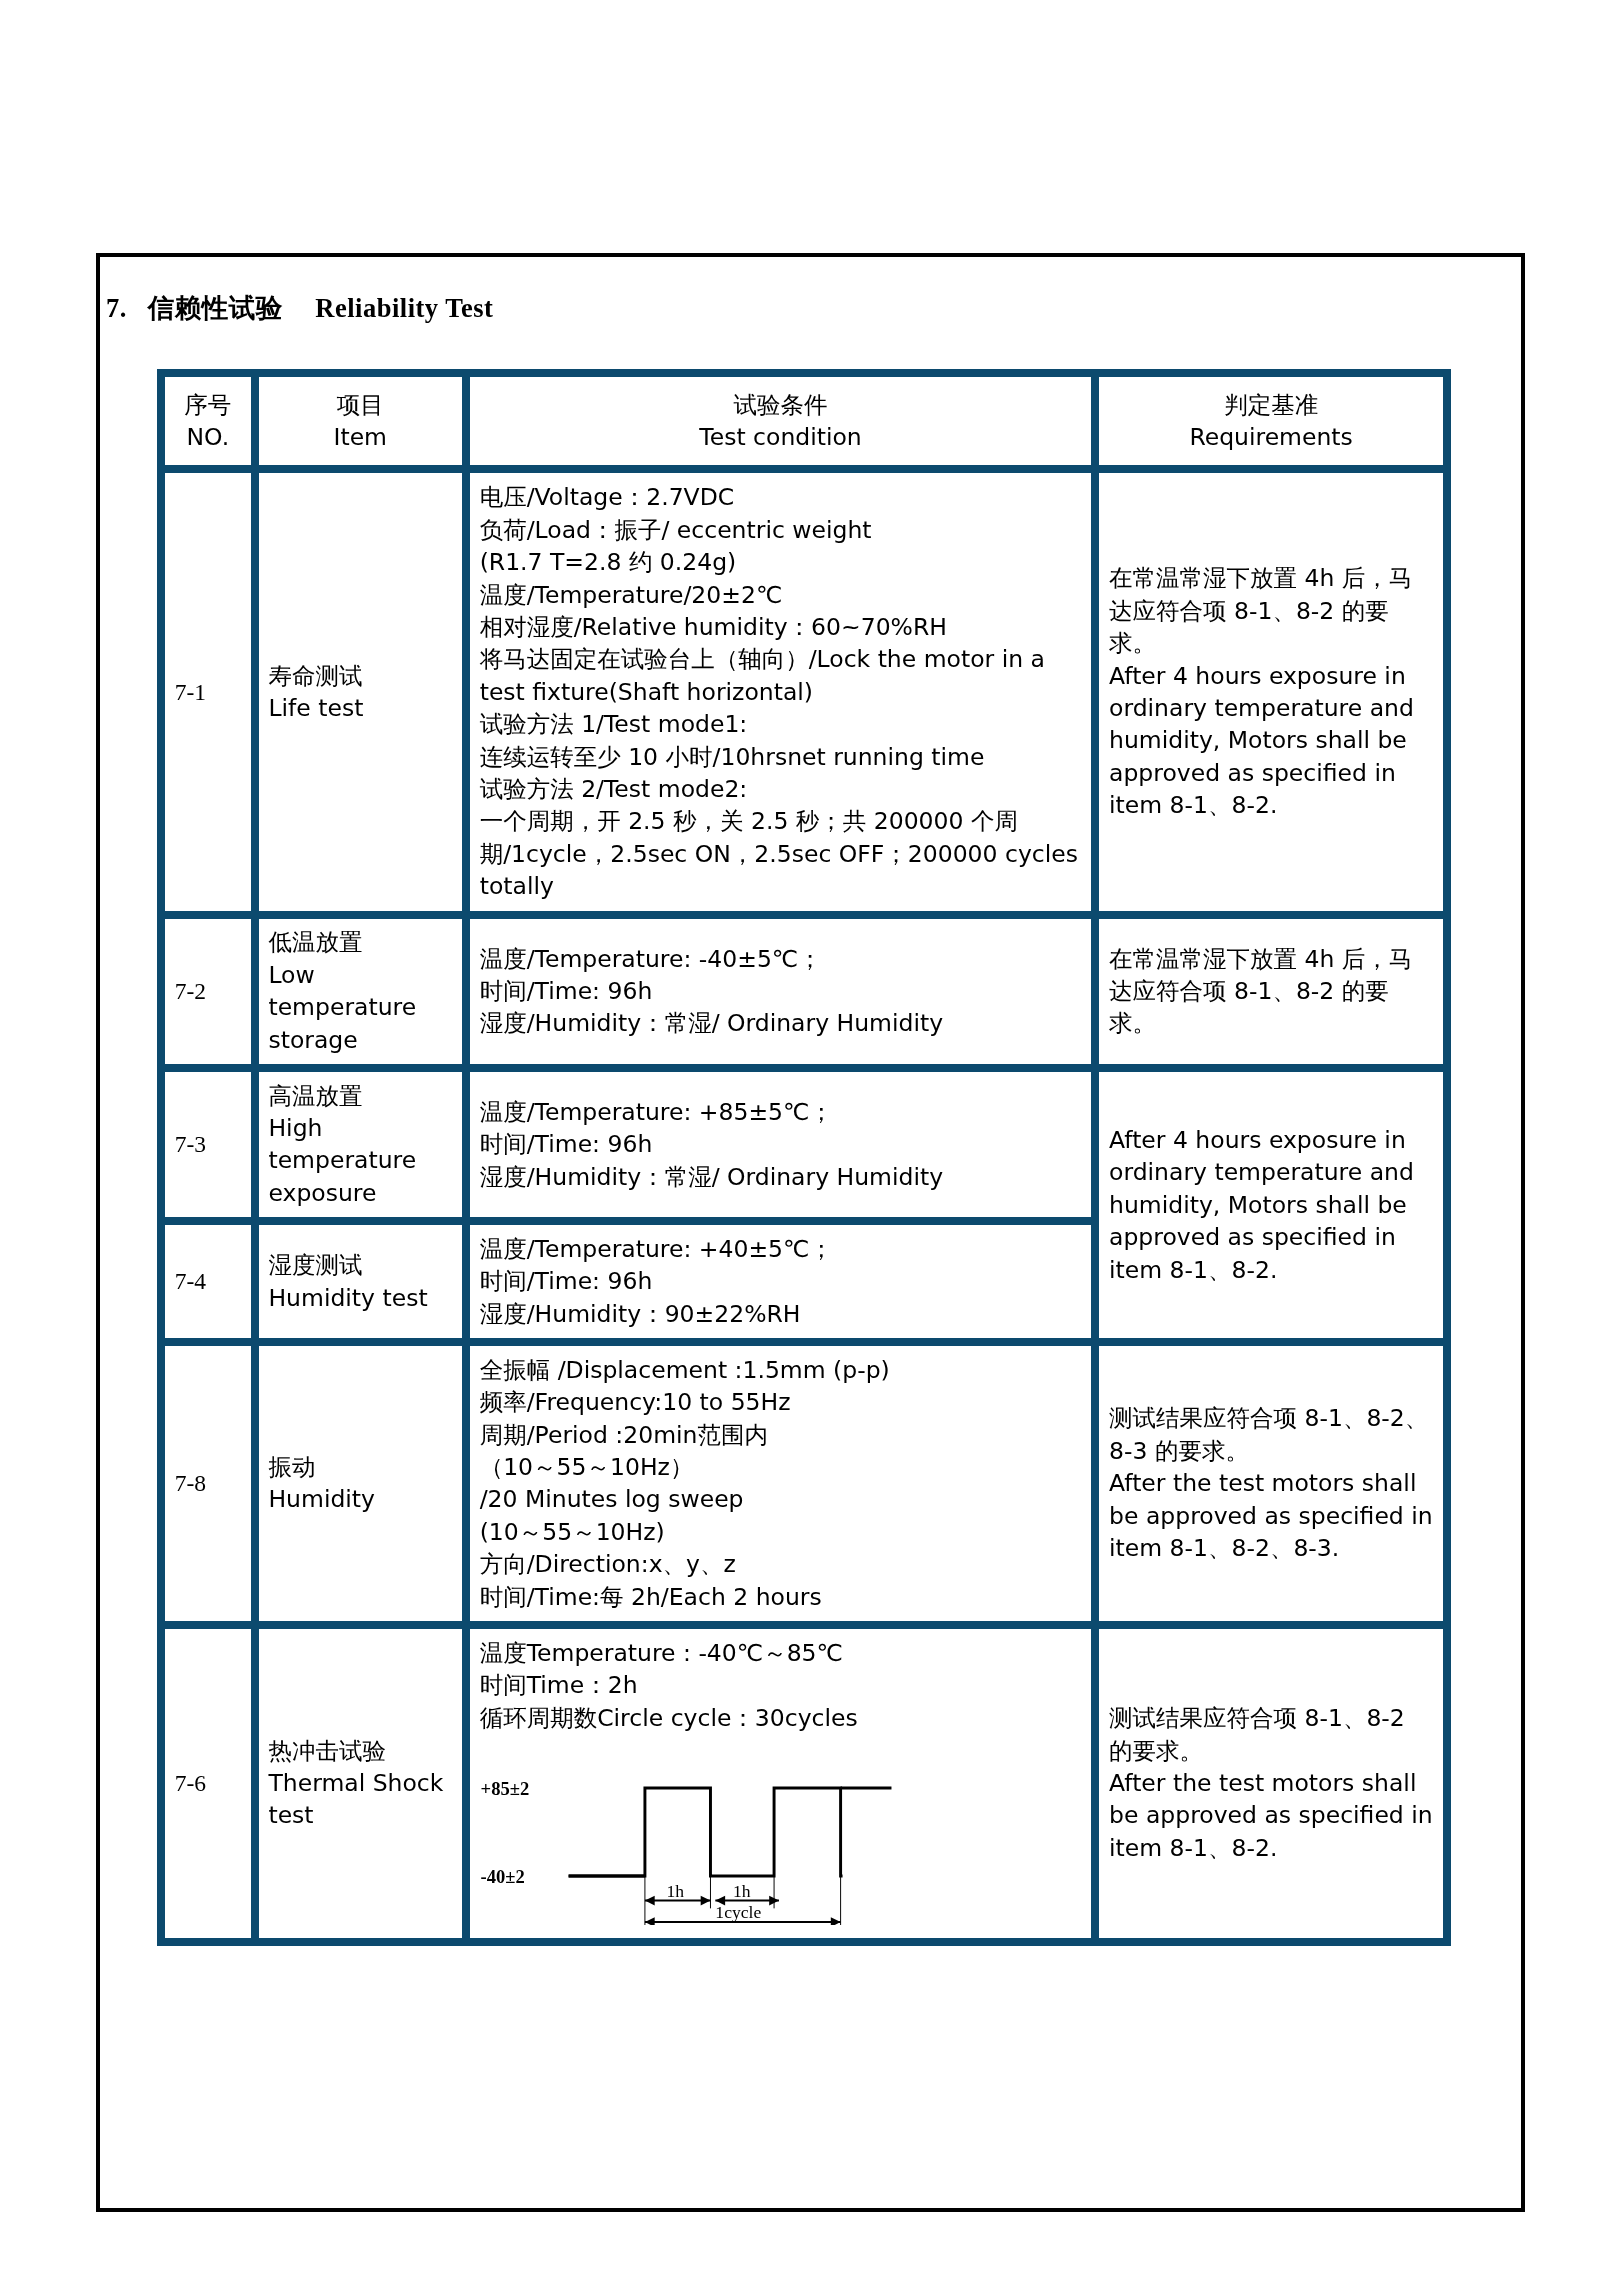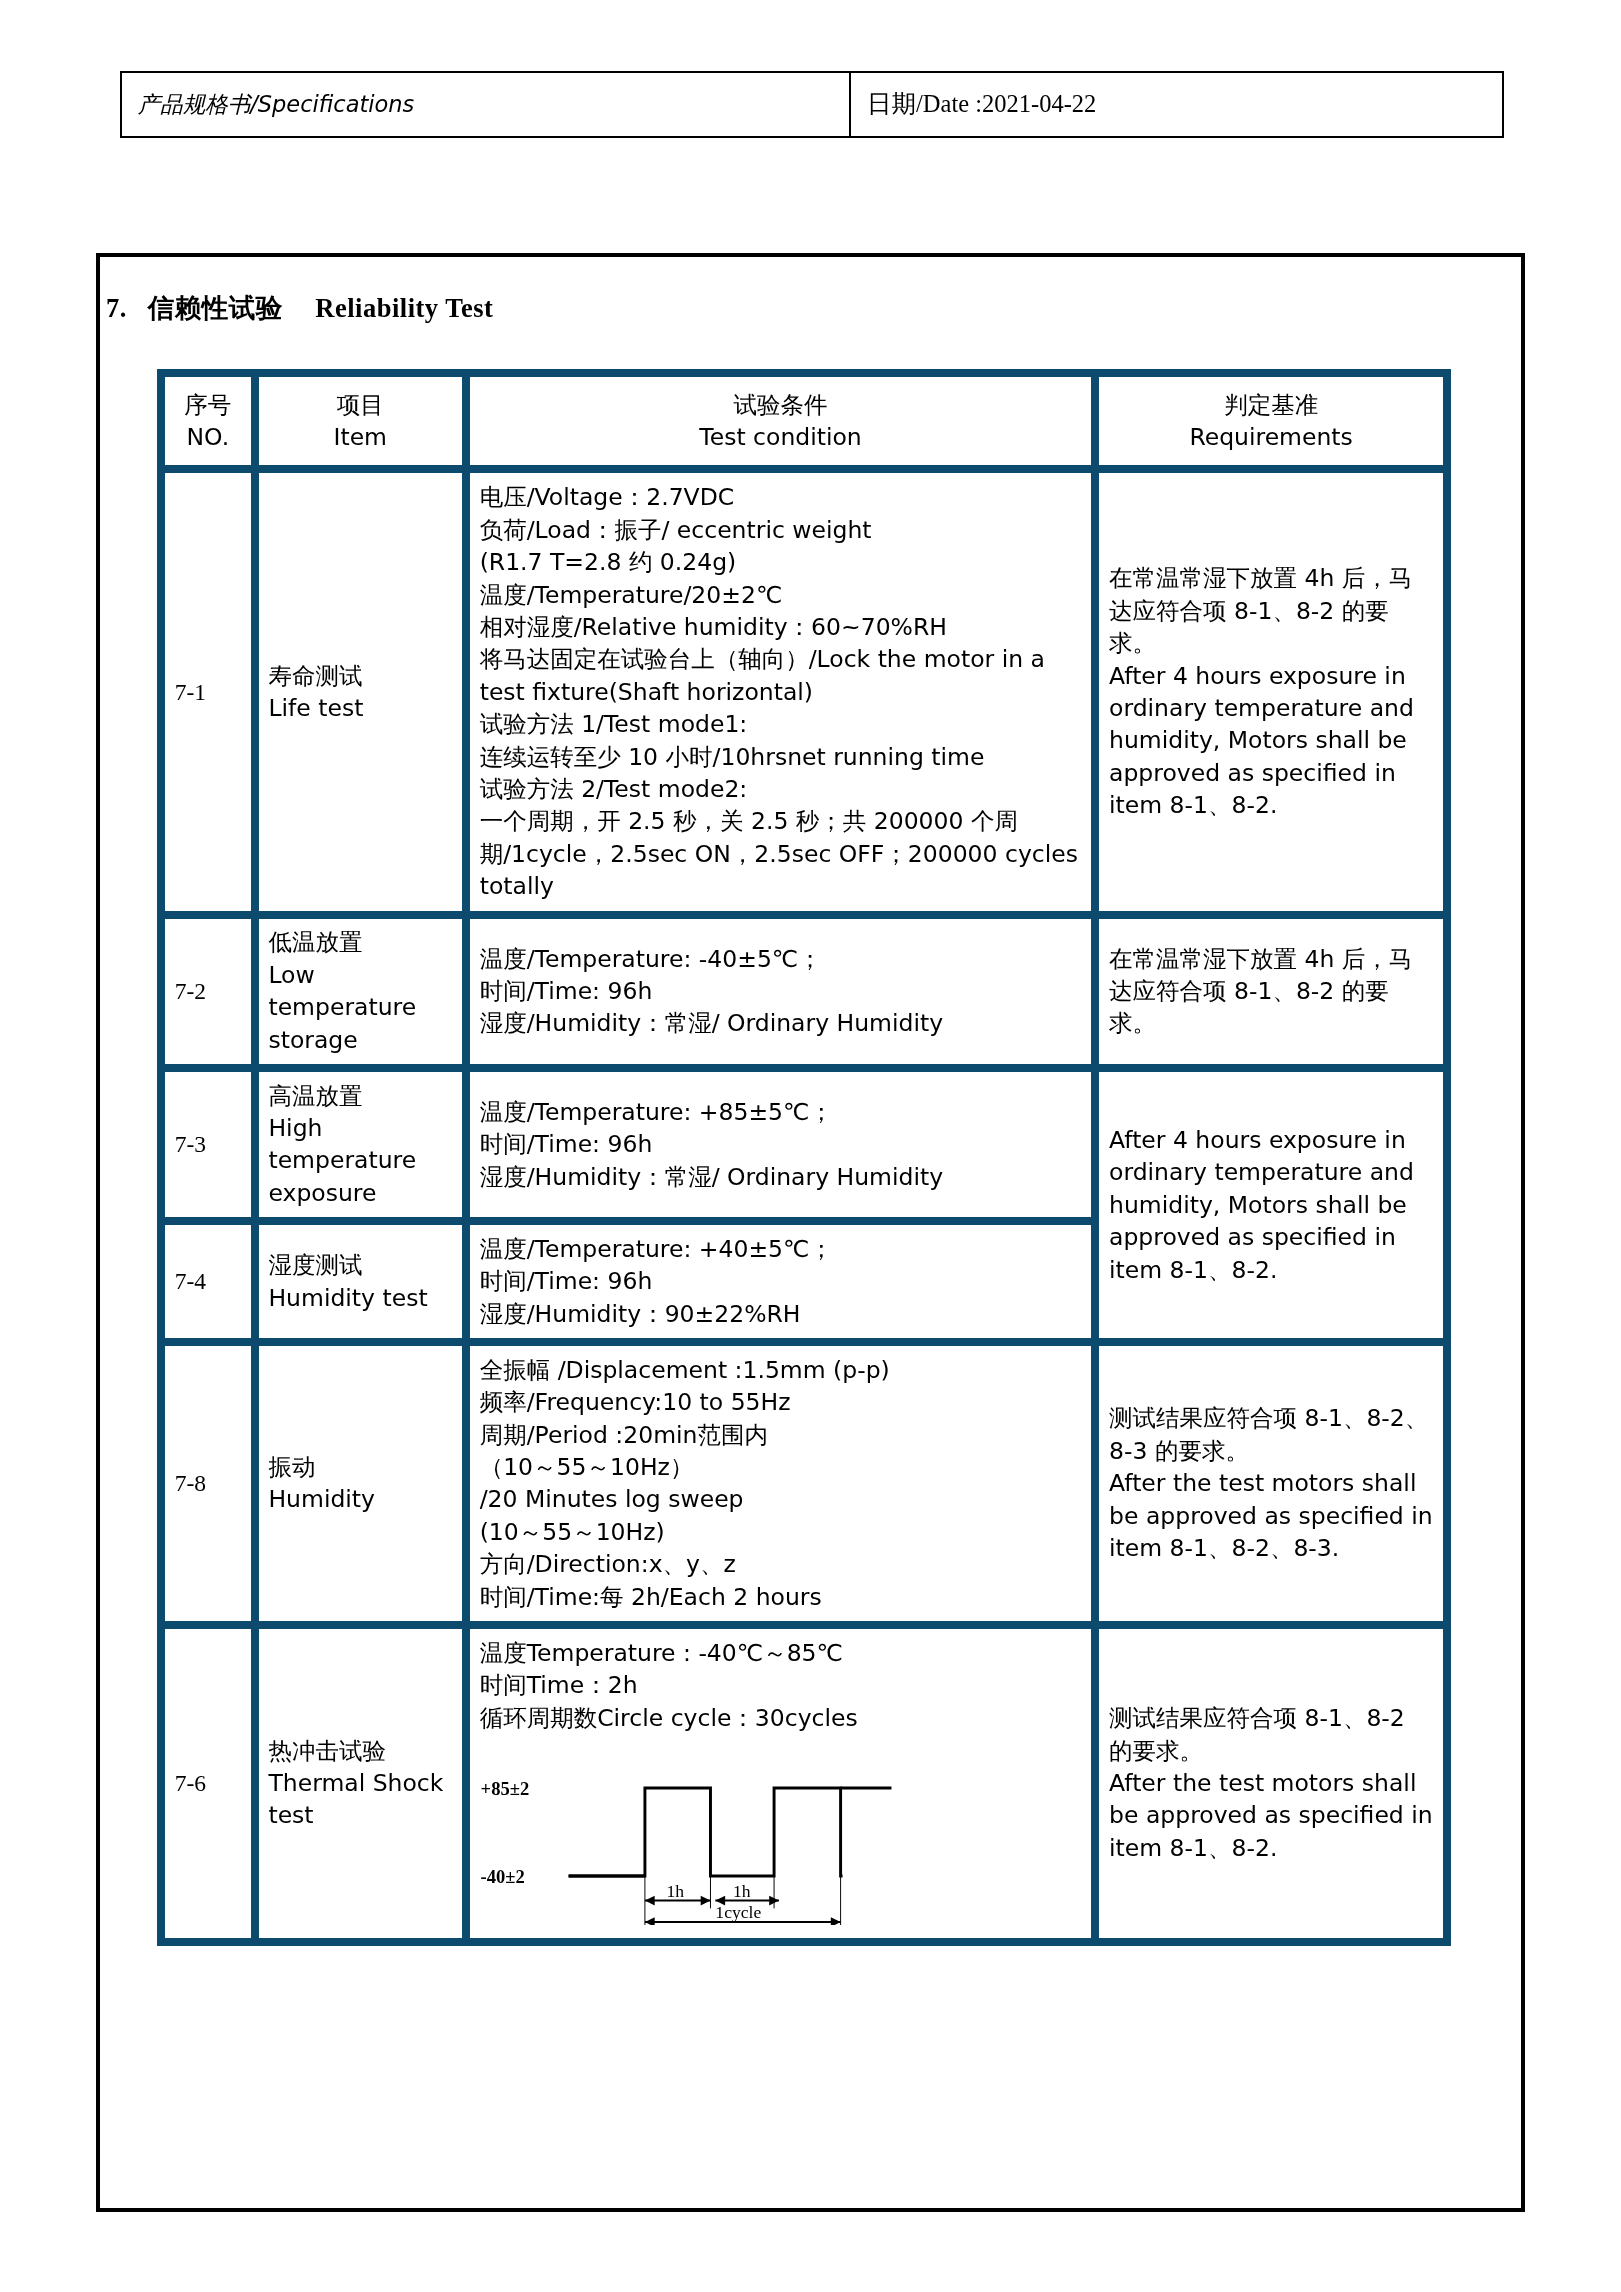--- a/index.html
+++ b/index.html
@@ -117,28 +117,20 @@
   }
   .shock-svg { display: block; }
 </style>
 </head>
 <body>
 
 <div class="page">
 
   <table class="header-table">
     <tbody>
-      <tr>
-        <td colspan="2" style="width:696px;">
-          <span class="hdr-cn">产品规格书/Specifications</span>
-        </td>
-        <td colspan="2">
-          <span>日期/Date :2021-04-22</span>
-        </td>
-      </tr>
     </tbody>
   </table>
 
   <div class="frame"></div>
 
   <div class="section-title">
     <span class="num">7.</span>
     <span class="cn">信赖性试验</span>
     <span class="en">Reliability Test</span>
   </div>

